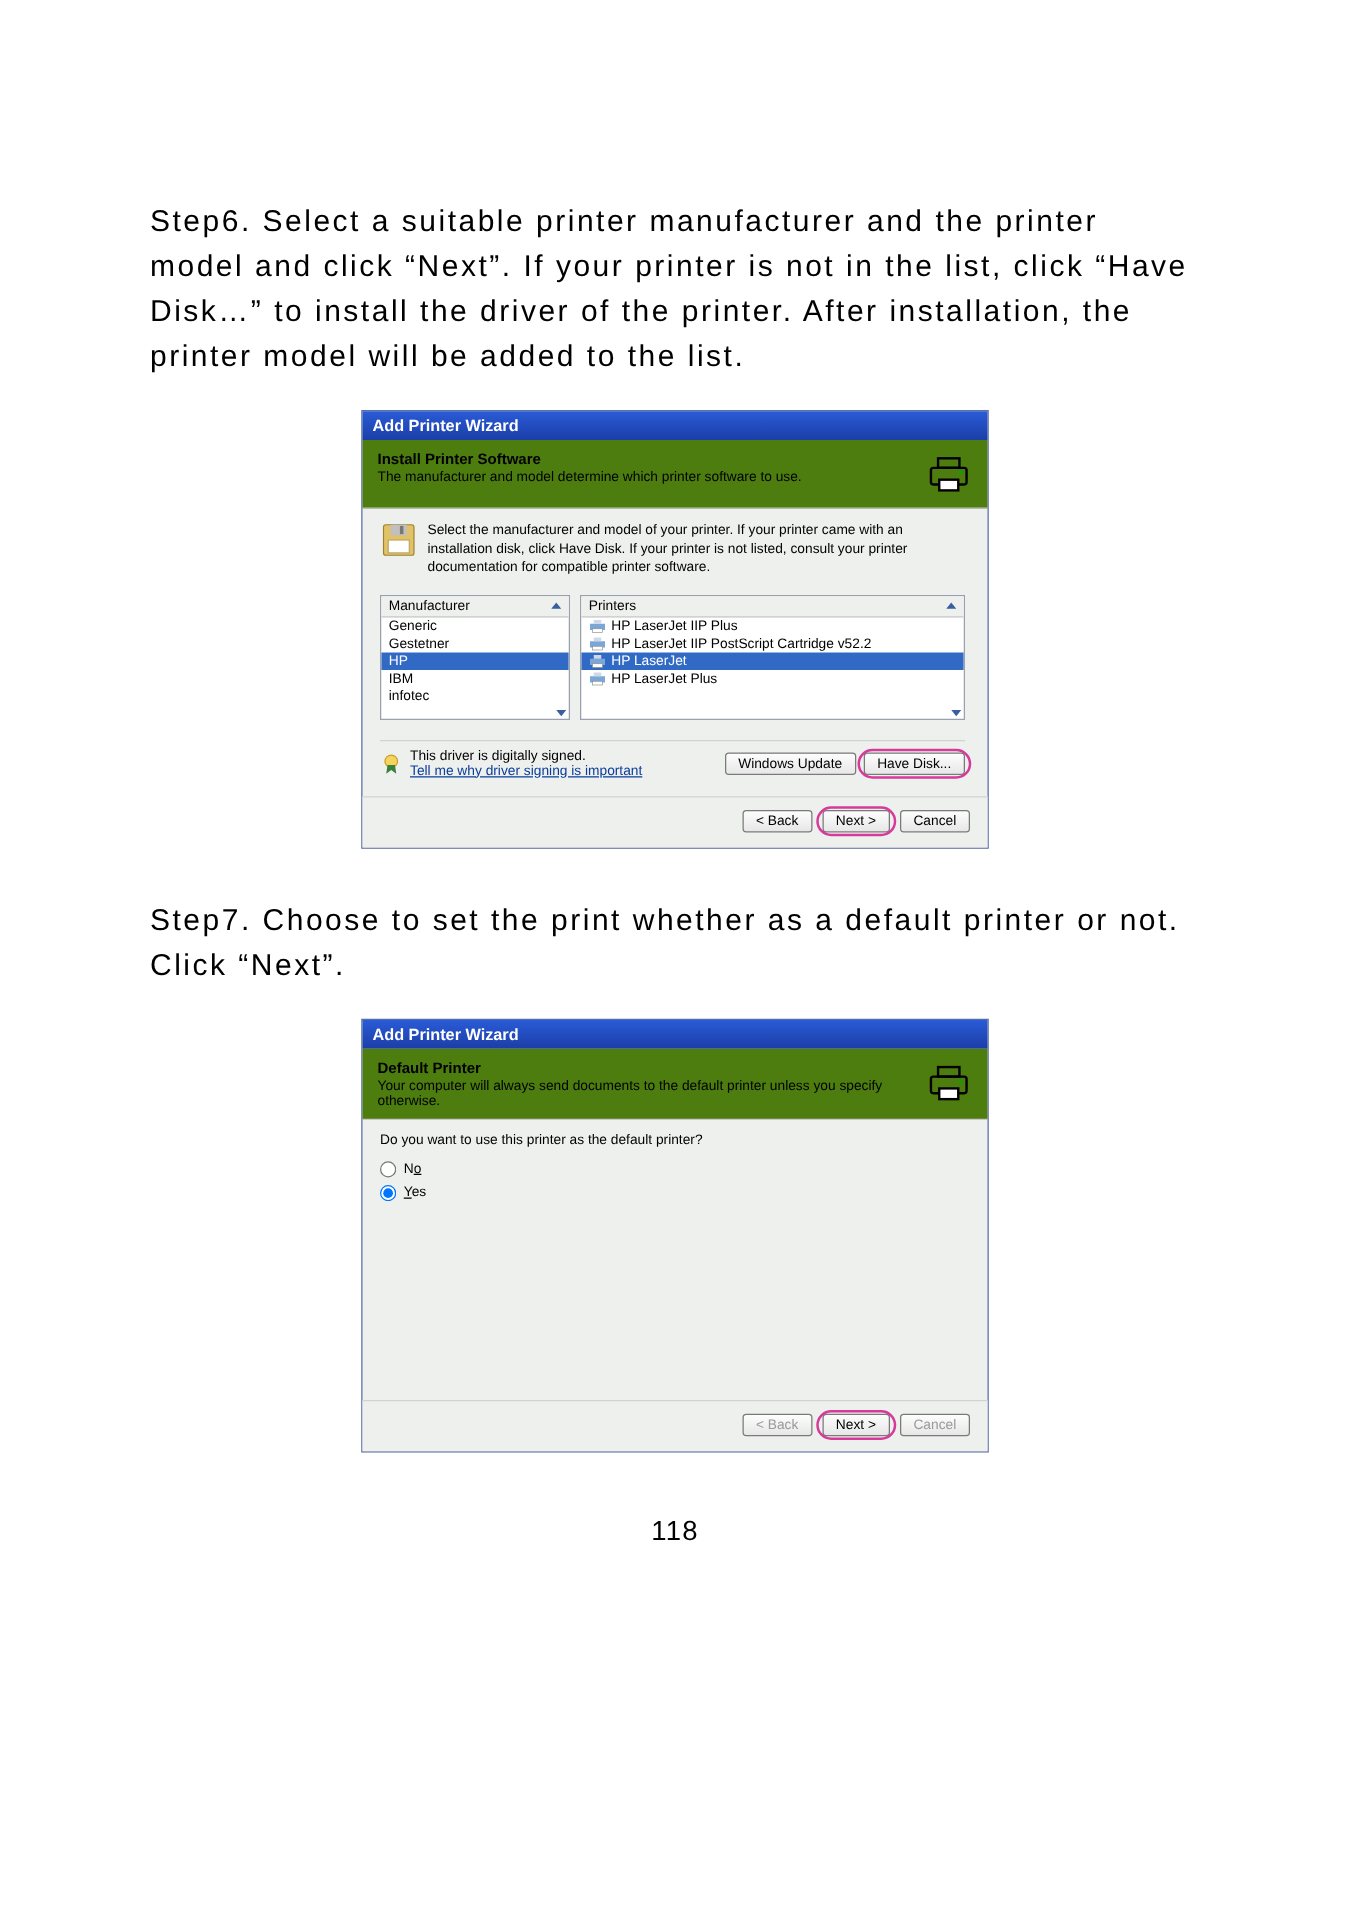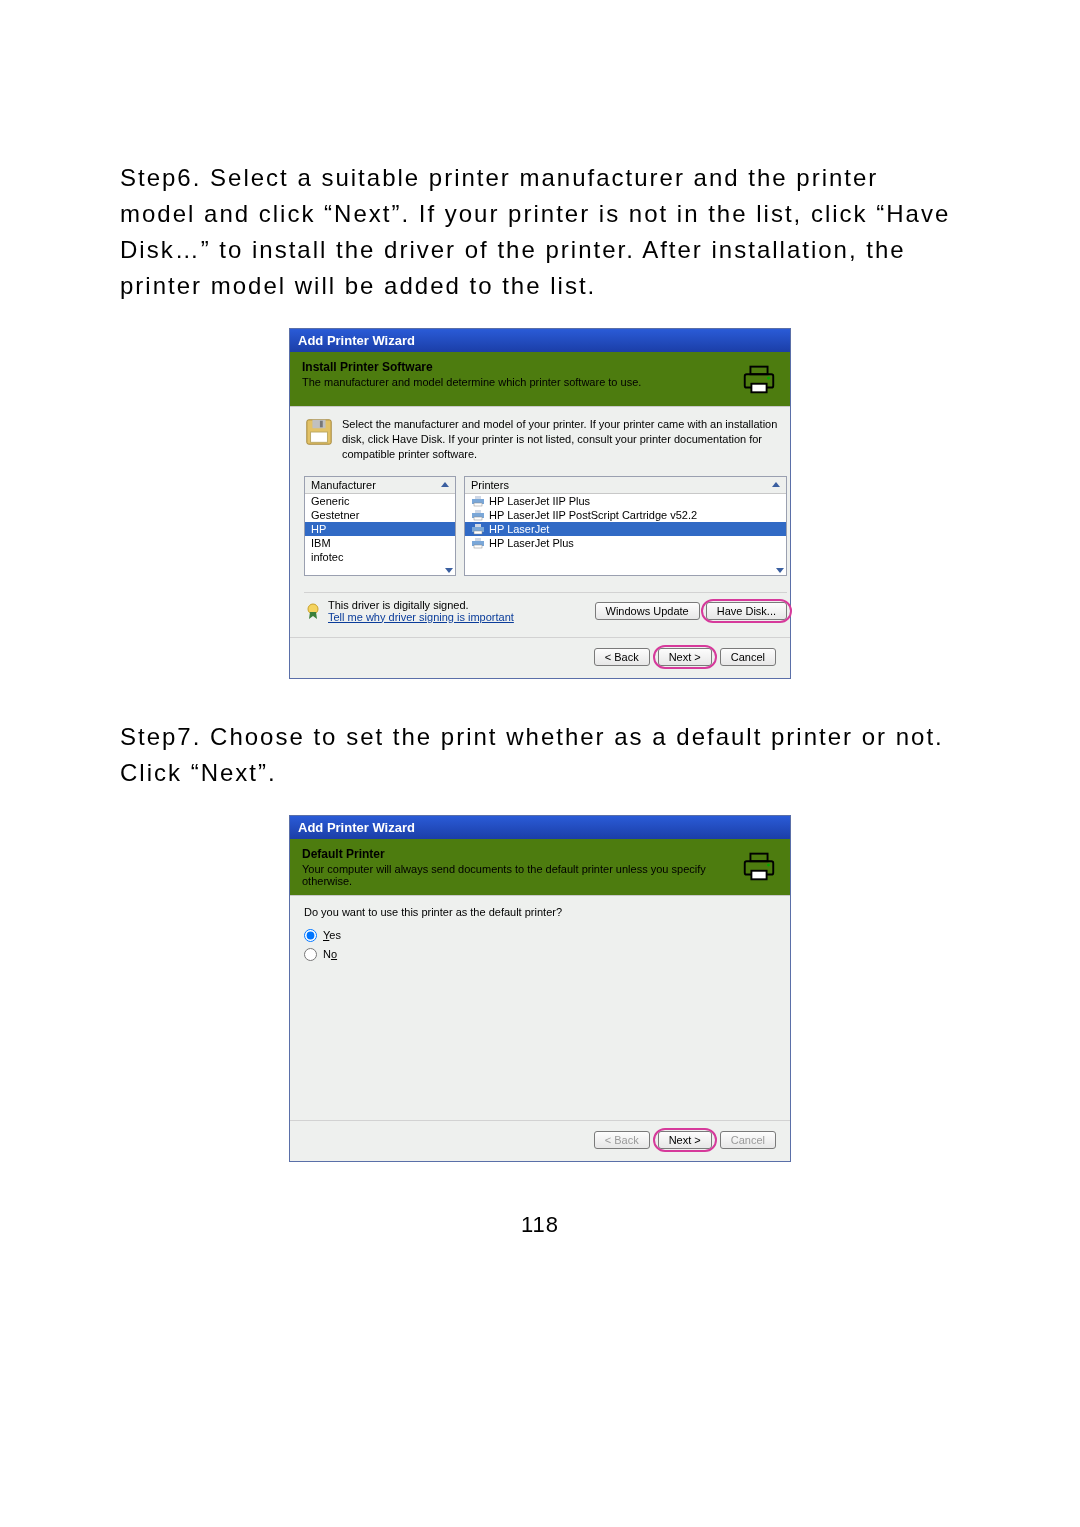--- a/index.html
+++ b/index.html
@@ -49,21 +49,21 @@
     background: #4d7c0f;
     border-bottom: 1px solid #c8c8c8;
     padding: 8px 12px;
   }
   .wiz-header .htxt { flex: 1; }
   .wiz-header .htxt .htitle { font-weight: bold; font-size: 12px; margin-bottom: 2px; }
   .wiz-header .htxt .hsub { font-size: 11px; }
   .wiz-icon {
     width: 38px; height: 38px; margin-left: 8px; flex-shrink: 0;
   }
-  .wiz-body { padding: 10px 3px 14px 14px; border-radius: 24px; }
+  .wiz-body { padding: 10px 18px 14px 14px; border-radius: 24px; }
   .info-row { display:flex; align-items:flex-start; gap:8px; margin-bottom:14px; }
   .floppy-icon { width:30px; height:30px; flex-shrink:0; }
   .info-text { font-size: 11px; line-height: 1.35; }
 
   .lists { display:flex; gap:8px; }
   .listbox {
     border: 1px solid #9aa0b0;
     background: #fff;
     height: 98px;
     overflow: hidden;
@@ -261,26 +261,26 @@
         <rect x="5" y="15" width="30" height="14" rx="2" fill="none" stroke="#000" stroke-width="2"></rect>
         <rect x="11" y="7" width="18" height="8" fill="none" stroke="#000" stroke-width="2"></rect>
         <rect x="12" y="25" width="16" height="9" fill="#fff" stroke="#000" stroke-width="2"></rect>
         <circle cx="30" cy="19" r="1.5" fill="#0a0"></circle>
       </svg>
     </div>
     <div class="wiz-body" style="min-height:200px;">
       <div class="q-text">Do you want to use this printer as the default printer?</div>
       <div class="radio-list">
         <label>
+          <input type="radio" style="">
+          <span class="opt">N<u>o</u></span>
+        </label>
+        <label>
           <input type="radio" checked="" style="">
           <span class="opt"><u>Y</u><span>es</span></span>
-        </label>
-        <label>
-          <input type="radio" style="">
-          <span class="opt">N<u>o</u></span>
         </label>
       </div>
     </div>
     <div class="btn-row">
       <button class="btn" disabled="">&lt; Back</button>
       <span class="btn-circle">
         <button class="btn">Next &gt;</button>
         <span class="hl-oval"></span>
       </span>
       <button class="btn" disabled="">Cancel</button>

